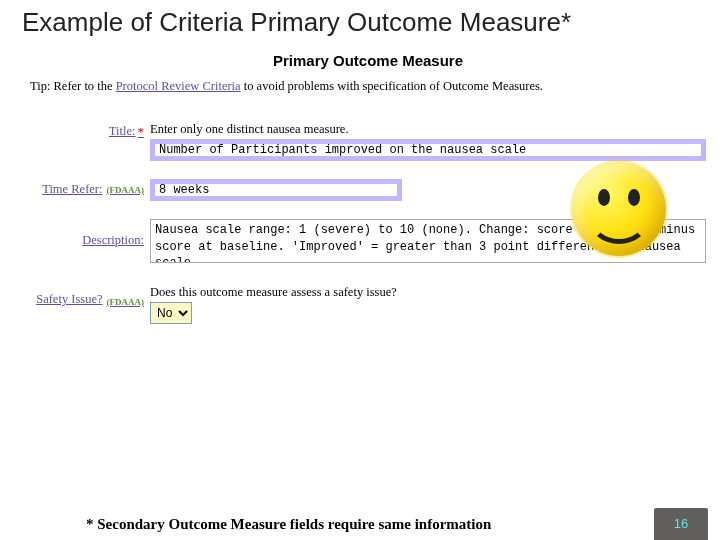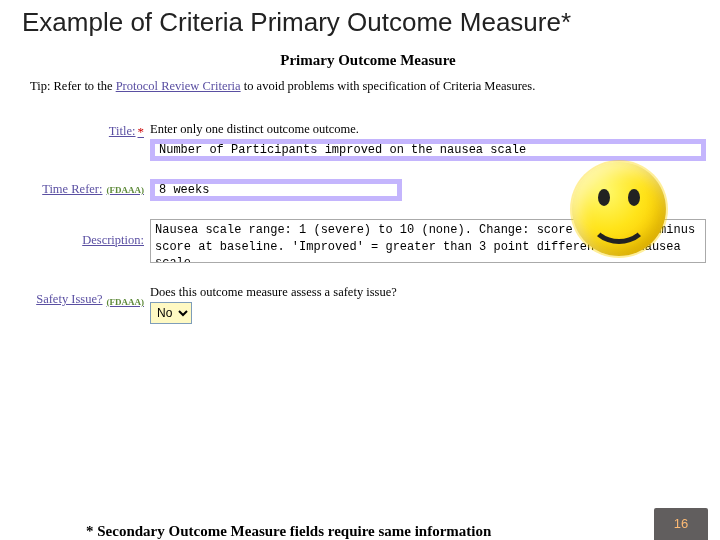--- a/index.html
+++ b/index.html
@@ -19,21 +19,21 @@
     color: #222;
     margin: 8px 0 14px 22px;
     line-height: 1.15;
   }
   .panel {
     margin: 0 14px 0 30px;
     position: relative;
   }
   .section-header {
     text-align: center;
-    font-family: Liberation Serif, serif;
+    font-family: Liberation Sans, sans-serif;
     font-size: 15px;
     font-weight: bold;
     color: #000;
     margin-bottom: 10px;
   }
   .tip {
     font-family: "Times New Roman", serif;
     font-size: 12.5px;
     color: #000;
     margin-bottom: 28px;
@@ -97,36 +97,36 @@
     font-family: Arial, sans-serif;
     font-size: 12px;
     border: 1px solid #7e9db9;
     background: #fef9c3;
     padding: 1px 2px;
   }
   .bottom-bar {
     position: absolute;
     left: 0; right: 0; bottom: 0;
     display: flex;
-    align-items: flex-end;
+    align-items: center;
     padding: 4px 12px 0 26px;
   }
   .footnote {
     flex: 1;
     font-family: "Times New Roman", serif;
     font-weight: bold;
     font-size: 15px;
     color: #000;
     line-height: 1.2;
     padding-left: 60px;
   }
   .pagenum {
     width: 54px;
     background: #615e5e;
-    color: #fdba74;
+    color: #5eead4;
     font-family: Arial, sans-serif;
     font-size: 13px;
     text-align: center;
     padding: 8px 0 9px 0;
     border-radius: 2px 2px 0 0;
     align-self: flex-end;
   }
   
   .smiley {
     position: absolute;
@@ -163,30 +163,30 @@
 </head>
 <body>
 
 <div class="slide-title">Example of Criteria Primary Outcome Measure*</div>
 
 <div class="panel">
 
   <div class="section-header">Primary Outcome Measure</div>
 
   <div class="tip">
-    <span>Tip: Refer to the </span><a href="#">Protocol Review Criteria</a><span> to avoid problems with specification of Criteria Measures.</span>
+    <span>Tip: Refer to the </span><a href="#">Protocol Review Criteria</a><span> to avoid problems with specification of Outcome Measures.</span>
   </div>
 
   <div class="form-row title-row">
     <div class="label-cell">
       <span>Title:</span>
       <span class="req">*</span>
     </div>
     <div class="field-cell">
-      <div class="helper">Enter only one distinct outcome outcome.</div>
+      <div class="helper">Enter only one distinct nausea measure.</div>
       <input class="text-input" type="text" value="Number of Participants improved on the nausea scale" style="">
     </div>
   </div>
 
   <div class="form-row">
     <div class="label-cell">
       <span>Time Refer:</span>
       <span class="fdaa">(FDAAA)</span>
     </div>
     <div class="field-cell">

